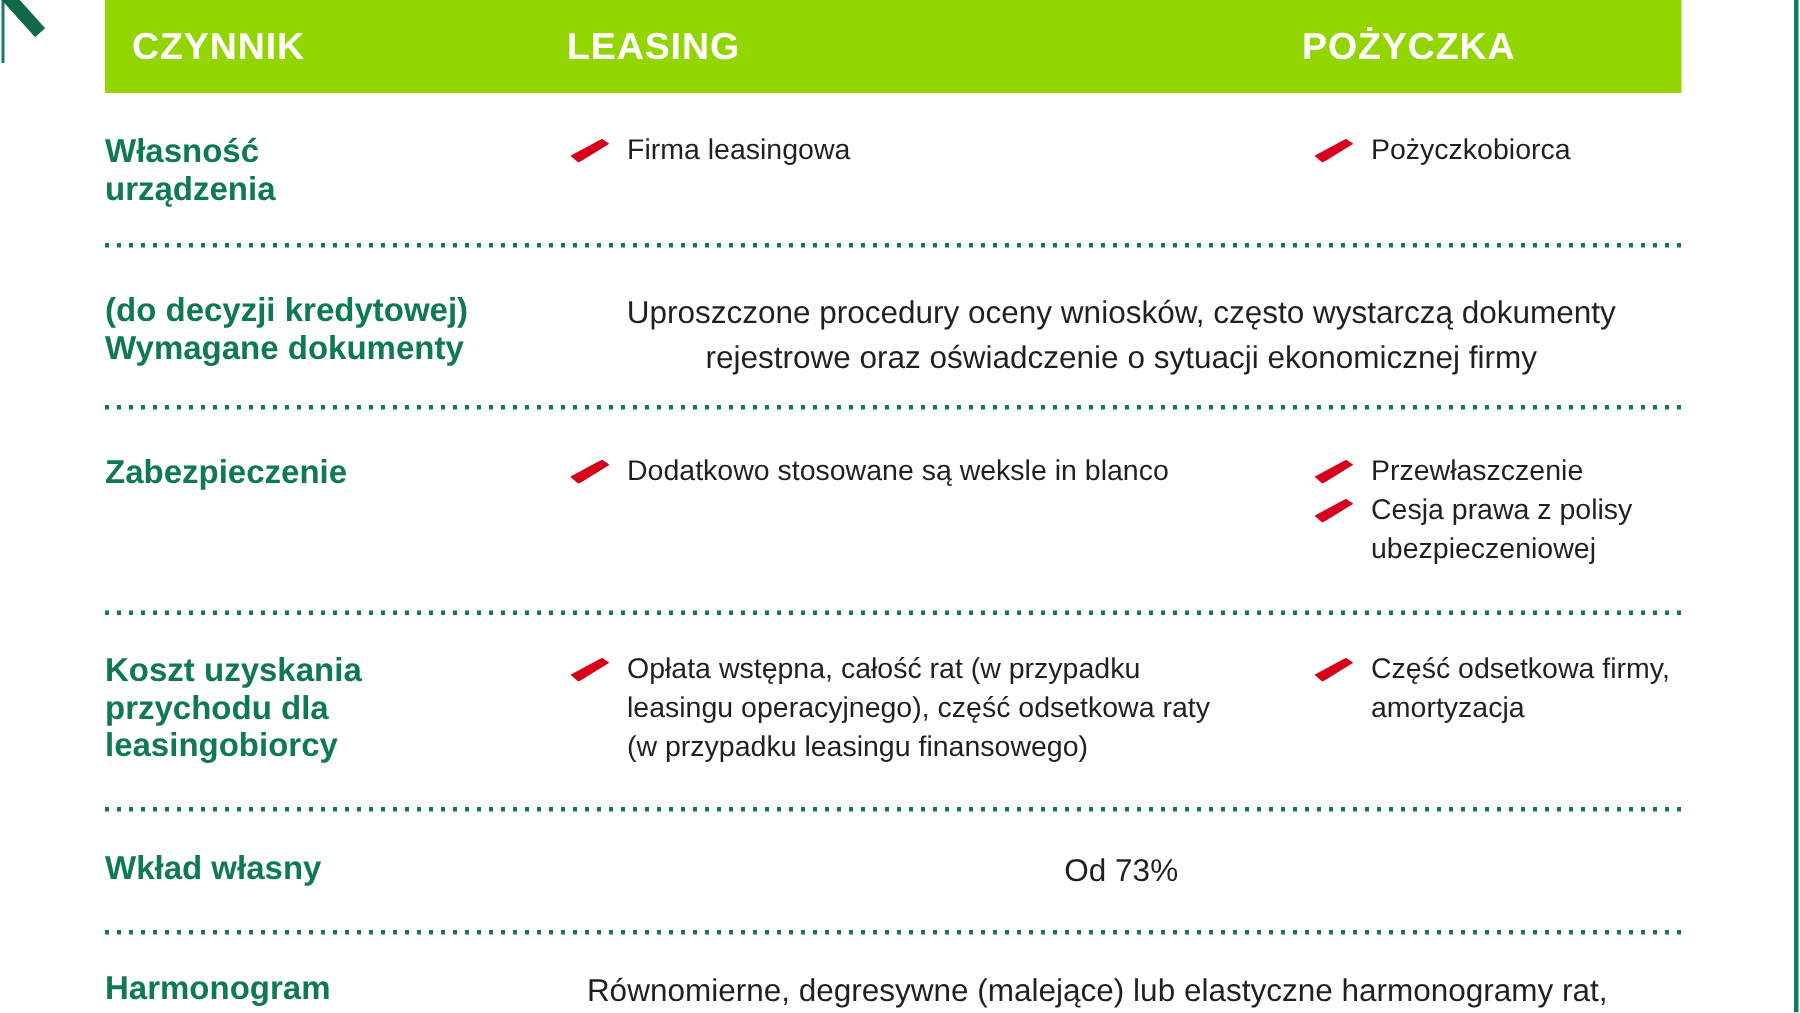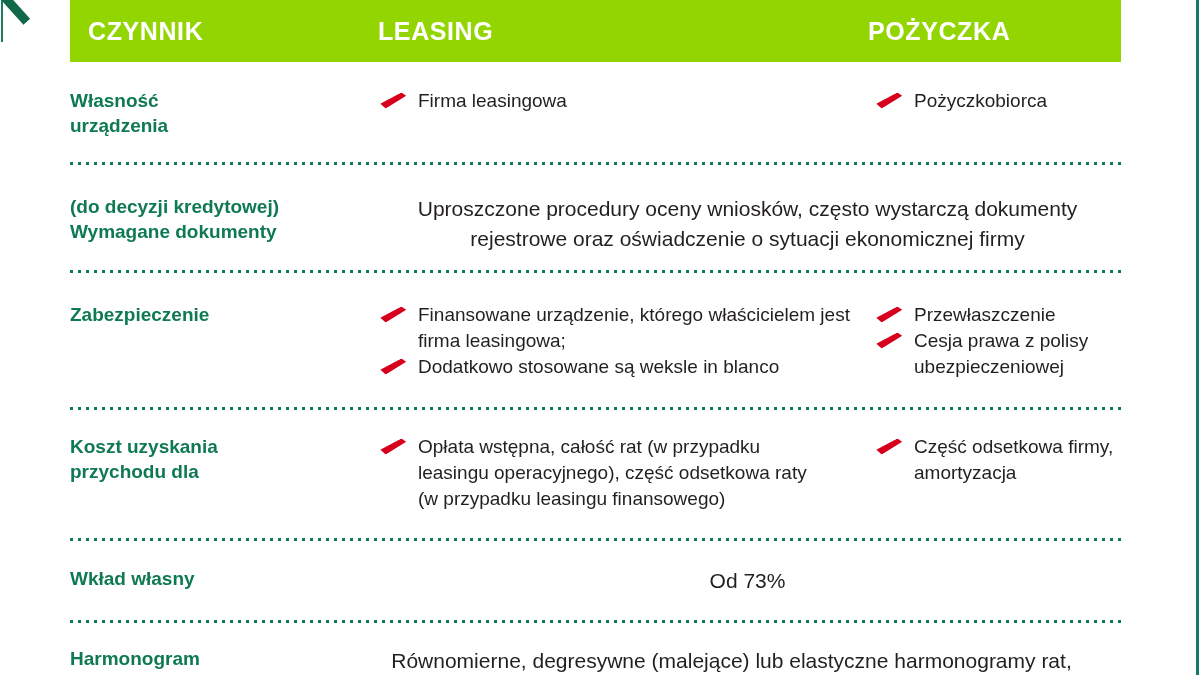--- a/index.html
+++ b/index.html
@@ -59,21 +59,21 @@
   
   .row {
     position: absolute;
     left: 70px; width: 1051px;
   }
   .row-label {
     position: absolute; left: 0px; top: 0px;
     width: 290px;
     color: #0f7a51;
     font-weight: bold;
-    font-size: 19px;
+    font-size: 22px;
     line-height: 25px;
   }
   .col-lease {
     position: absolute; left: 310px; top: 0px;
     width: 470px;
     font-size: 19px;
     line-height: 26px;
     color: #231f20;
   }
   .col-loan {
@@ -176,21 +176,20 @@
 
   <div class="row" style="top:302px;">
     <div class="row-label">
       <div>Zabezpieczenie</div>
     </div>
     <div class="col-lease">
       <div class="bullet">
         <span class="tick">
             <i></i>
           </span>
-        <span>Finansowane urządzenie, którego właścicielem jest firma leasingowa;</span>
       </div>
       <div class="bullet">
         <span class="tick">
             <i></i>
           </span>
         <span>Dodatkowo stosowane są weksle in blanco</span>
       </div>
     </div>
     <div class="col-loan">
       <div class="bullet">
@@ -207,20 +206,21 @@
       </div>
     </div>
   </div>
 
   <div class="sep" style="top:407px;"></div>
 
   <div class="row" style="top:434px;">
     <div class="row-label">
       <div>Koszt uzyskania</div>
       <div>przychodu dla</div>
+      <div>leasingobiorcy</div>
     </div>
     <div class="col-lease" style="width:450px;">
       <div class="bullet">
         <span class="tick">
             <i></i>
           </span>
         <span>Opłata wstępna, całość rat (w przypadku leasingu operacyjnego), część odsetkowa raty (w przypadku leasingu finansowego)</span>
       </div>
     </div>
     <div class="col-loan">

